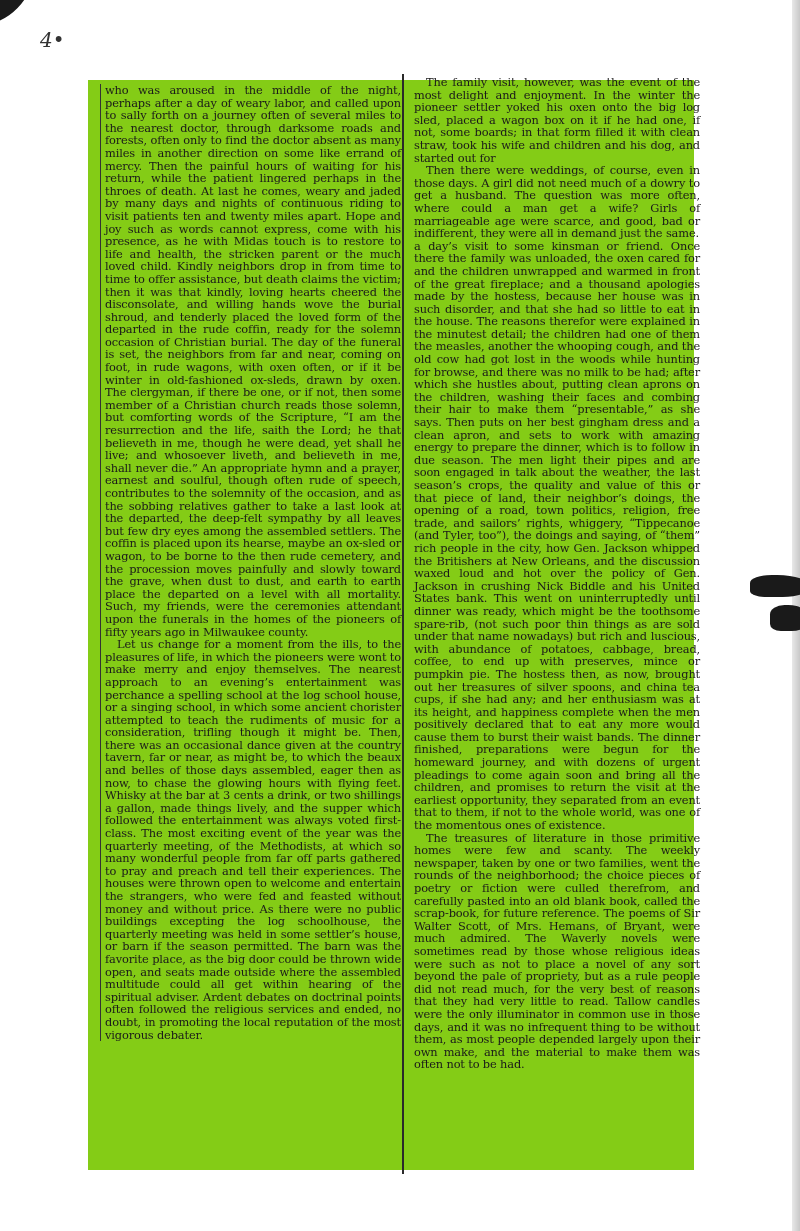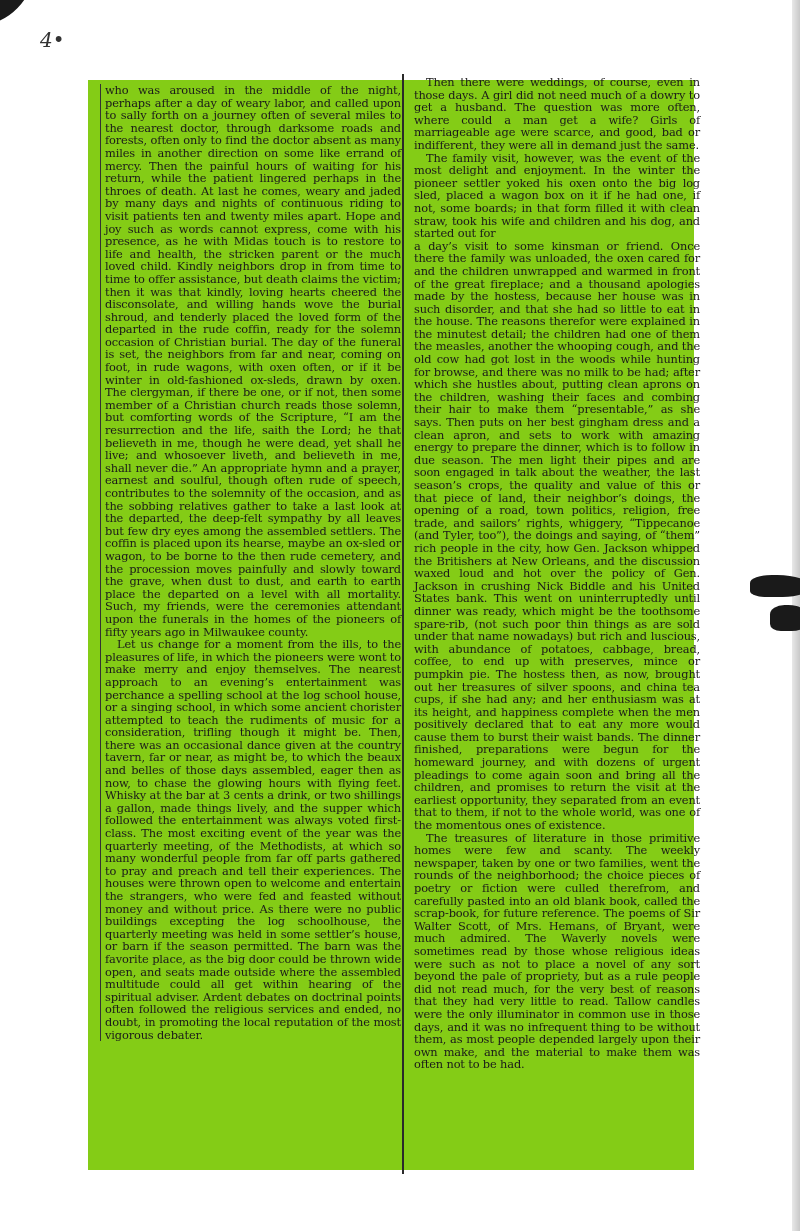--- a/index.html
+++ b/index.html
@@ -51,18 +51,18 @@
 <div class="scan-blot" style="right:-10px; top:605px; width:40px; height:26px;"></div>
 <div class="page-mark">4•</div>
 
 <div class="clipping">
   <div class="column col-left">
     <p class="noindent">who was aroused in the middle of the night, perhaps after a day of weary labor, and called upon to sally forth on a journey often of several miles to the nearest doctor, through darksome roads and forests, often only to find the doctor absent as many miles in another direction on some like errand of mercy. Then the painful hours of waiting for his return, while the patient lingered perhaps in the throes of death. At last he comes, weary and jaded by many days and nights of continuous riding to visit patients ten and twenty miles apart. Hope and joy such as words cannot express, come with his presence, as he with Midas touch is to restore to life and health, the stricken parent or the much loved child. Kindly neighbors drop in from time to time to offer assistance, but death claims the victim; then it was that kindly, loving hearts cheered the disconsolate, and willing hands wove the burial shroud, and tenderly placed the loved form of the departed in the rude coffin, ready for the solemn occasion of Christian burial. The day of the funeral is set, the neighbors from far and near, coming on foot, in rude wagons, with oxen often, or if it be winter in old-fashioned ox-sleds, drawn by oxen. The clergyman, if there be one, or if not, then some member of a Christian church reads those solemn, but comforting words of the Scripture, “I am the resurrection and the life, saith the Lord; he that believeth in me, though he were dead, yet shall he live; and whosoever liveth, and believeth in me, shall never die.” An appropriate hymn and a prayer, earnest and soulful, though often rude of speech, contributes to the solemnity of the occasion, and as the sobbing relatives gather to take a last look at the departed, the deep-felt sympathy by all leaves but few dry eyes among the assembled settlers. The coffin is placed upon its hearse, maybe an ox-sled or wagon, to be borne to the then rude cemetery, and the procession moves painfully and slowly toward the grave, when dust to dust, and earth to earth place the departed on a level with all mortality. Such, my friends, were the ceremonies attendant upon the funerals in the homes of the pioneers of fifty years ago in Milwaukee county.</p>
     <p>Let us change for a moment from the ills, to the pleasures of life, in which the pioneers were wont to make merry and enjoy themselves. The nearest approach to an evening’s entertainment was perchance a spelling school at the log school house, or a singing school, in which some ancient chorister attempted to teach the rudiments of music for a consideration, trifling though it might be. Then, there was an occasional dance given at the country tavern, far or near, as might be, to which the beaux and belles of those days assembled, eager then as now, to chase the glowing hours with flying feet. Whisky at the bar at 3 cents a drink, or two shillings a gallon, made things lively, and the supper which followed the entertainment was always voted first-class. The most exciting event of the year was the quarterly meeting, of the Methodists, at which so many wonderful people from far off parts gathered to pray and preach and tell their experiences. The houses were thrown open to welcome and entertain the strangers, who were fed and feasted without money and without price. As there were no public buildings excepting the log schoolhouse, the quarterly meeting was held in some settler’s house, or barn if the season permitted. The barn was the favorite place, as the big door could be thrown wide open, and seats made outside where the assembled multitude could all get within hearing of the spiritual adviser. Ardent debates on doctrinal points often followed the religious services and ended, no doubt, in promoting the local reputation of the most vigorous debater.</p>
   </div>
   <div class="rule-v"></div>
   <div class="column col-right">
+    <p>The family visit, however, was the event of the most delight and enjoyment. In the winter the pioneer settler yoked his oxen onto the big log sled, placed a wagon box on it if he had one, if not, some boards; in that form filled it with clean straw, took his wife and children and his dog, and started out for</p>
     <p>Then there were weddings, of course, even in those days. A girl did not need much of a dowry to get a husband. The question was more often, where could a man get a wife? Girls of marriageable age were scarce, and good, bad or indifferent, they were all in demand just the same.</p>
-    <p>The family visit, however, was the event of the most delight and enjoyment. In the winter the pioneer settler yoked his oxen onto the big log sled, placed a wagon box on it if he had one, if not, some boards; in that form filled it with clean straw, took his wife and children and his dog, and started out for</p>
     <p class="noindent bold-line">a day’s visit to some kinsman or friend. Once there the family was unloaded, the oxen cared for and the children unwrapped and warmed in front of the great fireplace; and a thousand apologies made by the hostess, because her house was in such disorder, and that she had so little to eat in the house. The reasons therefor were explained in the minutest detail; the children had one of them the measles, another the whooping cough, and the old cow had got lost in the woods while hunting for browse, and there was no milk to be had; after which she hustles about, putting clean aprons on the children, washing their faces and combing their hair to make them “presentable,” as she says. Then puts on her best gingham dress and a clean apron, and sets to work with amazing energy to prepare the dinner, which is to follow in due season. The men light their pipes and are soon engaged in talk about the weather, the last season’s crops, the quality and value of this or that piece of land, their neighbor’s doings, the opening of a road, town politics, religion, free trade, and sailors’ rights, whiggery, “Tippecanoe (and Tyler, too”), the doings and saying, of “them” rich people in the city, how Gen. Jackson whipped the Britishers at New Orleans, and the discussion waxed loud and hot over the policy of Gen. Jackson in crushing Nick Biddle and his United States bank. This went on uninterruptedly until dinner was ready, which might be the toothsome spare-rib, (not such poor thin things as are sold under that name nowadays) but rich and luscious, with abundance of potatoes, cabbage, bread, coffee, to end up with preserves, mince or pumpkin pie. The hostess then, as now, brought out her treasures of silver spoons, and china tea cups, if she had any; and her enthusiasm was at its height, and happiness complete when the men positively declared that to eat any more would cause them to burst their waist bands. The dinner finished, preparations were begun for the homeward journey, and with dozens of urgent pleadings to come again soon and bring all the children, and promises to return the visit at the earliest opportunity, they separated from an event that to them, if not to the whole world, was one of the momentous ones of existence.</p>
     <p>The treasures of literature in those primitive homes were few and scanty. The weekly newspaper, taken by one or two families, went the rounds of the neighborhood; the choice pieces of poetry or fiction were culled therefrom, and carefully pasted into an old blank book, called the scrap-book, for future reference. The poems of Sir Walter Scott, of Mrs. Hemans, of Bryant, were much admired. The Waverly novels were sometimes read by those whose religious ideas were such as not to place a novel of any sort beyond the pale of propriety, but as a rule people did not read much, for the very best of reasons that they had very little to read. Tallow candles were the only illuminator in common use in those days, and it was no infrequent thing to be without them, as most people depended largely upon their own make, and the material to make them was often not to be had.</p>
   </div>
 </div>
 
 </body></html>

